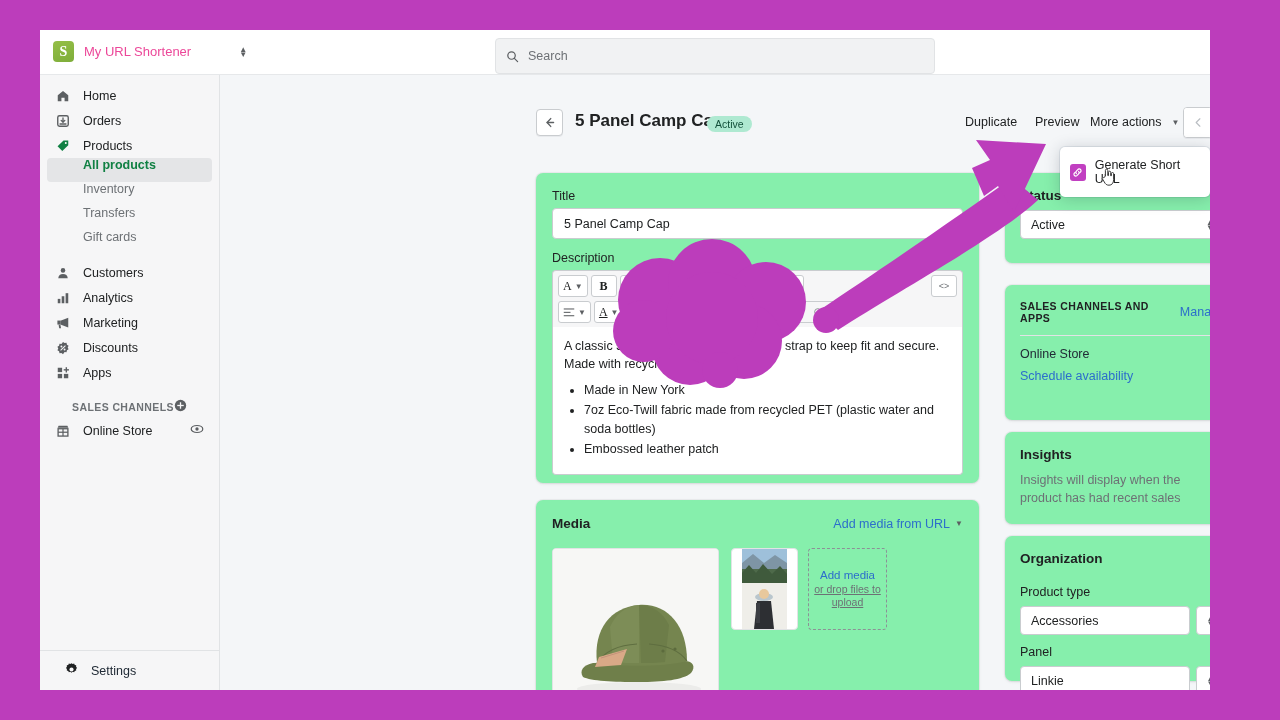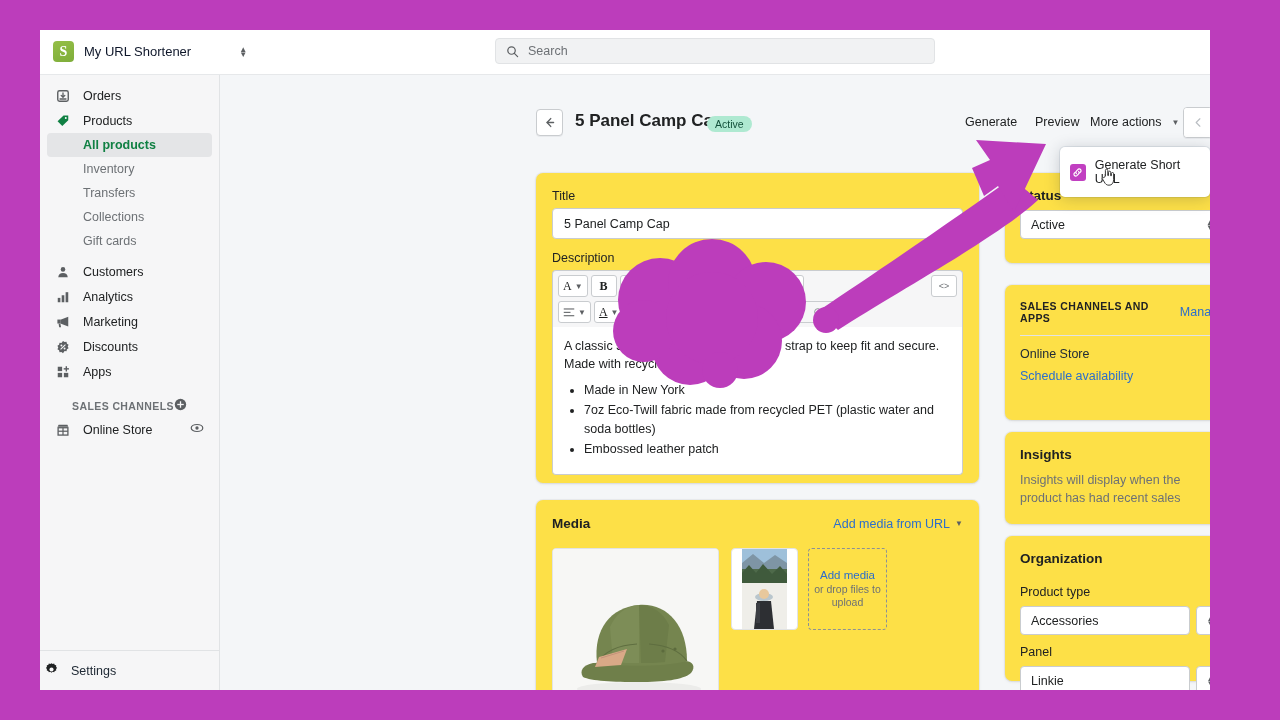--- a/index.html
+++ b/index.html
@@ -28,63 +28,63 @@
     display:flex; align-items:center; gap:10px;
     padding:4px 8px; border-radius:3px; cursor:pointer;
   }
   #shop-logo {
     width:21px; height:21px; border-radius:4px;
     background:linear-gradient(160deg,#95bf47 0%,#7ead3a 100%);
     display:flex; align-items:center; justify-content:center;
     color:#fff; font-weight:bold; font-size:14px;
     font-family:"Liberation Serif", serif;
   }
-  #shop-name { font-size:13px; color:#0f172a; }
+  #shop-name { font-size:13px; color:#ec4899; }
   .stepper-glyph {
     display:inline-flex; flex-direction:column; align-items:center;
     line-height:5px; font-size:8px; color:#5c5f62;
   }
   #search-wrap {
     position:absolute; left:455px; top:8px; width:440px; height:30px;
   }
   #search-box {
-    width:100%; height:26px; background:#f1f2f3;
+    width:100%; height:36px; background:#f1f2f3;
     border:1px solid #e1e3e5; border-radius:4px;
     display:flex; align-items:center; gap:9px; padding:0 10px;
     cursor:text;
   }
   #search-placeholder { color:#6d7175; font-size:12.5px; }
   
   #sidebar {
     position:absolute; left:0; top:45px; width:180px; height:615px;
     background:#f6f6f7; border-right:1px solid #e1e3e5;
   }
   .nav-item {
     display:flex; align-items:center; gap:12px;
     height:25px; margin:0 7px; padding:0 8px;
     border-radius:4px; cursor:pointer; color:#202223;
     font-size:12.5px;
   }
   .nav-item .nav-ico { width:16px; display:flex; justify-content:center; color:#5c5f62; }
   .sub-item {
     height:24px; margin:0 7px; padding:0 16px 0 36px;
-    display:flex; align-items:center; border-radius:4px;
+    display:flex; align-items:flex-start; border-radius:4px;
     font-size:12.5px; color:#6d7175; cursor:pointer;
   }
   .sub-item.current { background:#e4e5e7; color:#108043; font-weight:bold; }
   #sales-channels-head {
     display:flex; align-items:center; justify-content:center;
     margin:14px 15px 4px 15px;
     font-size:10.5px; font-weight:bold; letter-spacing:.4px;
     color:#6d7175; text-transform:uppercase;
   }
   #settings-row {
     position:absolute; bottom:0; left:0; width:179px; height:40px;
     border-top:1px solid #e1e3e5;
-    display:flex; align-items:center; gap:12px; padding-left:4px;
+    display:flex; align-items:center; gap:12px; padding-left:24px;
     cursor:pointer; font-size:12.5px;
   }
   
   #main { position:absolute; left:180px; top:45px; width:990px; height:615px; background:#f4f6f8; }
   #page-head {
     position:absolute; left:0; top:0; width:990px; height:55px;
   }
   #back-btn {
     position:absolute; left:316px; top:34px; width:27px; height:27px;
     background:#fff; border:1px solid #c9cccf; border-radius:4px;
@@ -130,21 +130,21 @@
     padding:6px 10px; font-size:12.5px; color:#202223; cursor:pointer;
   }
   #link-icon-box {
     width:17px; height:17px; border-radius:3px; background:#c13fc1;
     display:flex; align-items:center; justify-content:center;
     color:#fff; font-size:10px;
   }
   #menu-cursor { position:absolute; left:40px; top:20px; width:16px; height:20px; }
   
   .card {
-    background:#fde047; border-radius:7px;
+    background:#86efac; border-radius:7px;
     box-shadow:0 0 0 1px rgba(63,63,68,.05), 0 1px 3px rgba(63,63,68,.12);
   }
   #card-details { position:absolute; left:316px; top:98px; width:443px; height:310px; padding:16px; }
   .field-label { font-size:12.5px; color:#202223; margin-bottom:5px; }
   .text-input {
     width:100%; height:31px; border:1px solid #c9cccf; border-radius:4px;
     display:flex; align-items:center; padding:0 11px;
     font-size:12.5px; color:#202223; background:#fff; cursor:text;
   }
   #editor-toolbar {
@@ -180,21 +180,21 @@
     border:1px solid #e1e3e5; border-radius:4px; background:#fff; overflow:hidden;
     display:flex; align-items:center; justify-content:center;
   }
   #media-drop {
     position:absolute; left:272px; top:48px; width:79px; height:82px;
     border:1px dashed #8c9196; border-radius:4px;
     display:flex; flex-direction:column; align-items:center; justify-content:center;
     text-align:center; cursor:pointer;
   }
   #media-drop .primary { color:#2c6ecb; font-size:11.5px; }
-  #media-drop .secondary { color:#6d7175; font-size:10.5px; line-height:1.25; margin-top:2px; }
+  #media-drop .secondary { color:#6d7175; font-size:10.5px; line-height:1.25; margin-top:2px;text-decoration:underline; }
   
   #card-status { position:absolute; left:785px; top:98px; width:235px; height:90px; padding:15px; }
   .select-row { display:flex; gap:6px; margin-top:7px; }
   .select-box {
     flex:1; height:29px; border:1px solid #c9cccf; border-radius:4px;
     display:flex; align-items:center; justify-content:space-between;
     padding:0 10px; font-size:12.5px; color:#202223; background:#fff; cursor:pointer;
   }
   .select-btn {
     width:29px; height:29px; border:1px solid #c9cccf; border-radius:4px;
@@ -246,20 +246,28 @@
           <line x1="10.3" y1="10.3" x2="14.3" y2="14.3" stroke="#5c5f62" stroke-width="1.5" stroke-linecap="round"></line>
         </svg>
         <span id="search-placeholder">Search</span>
       </div>
     </div>
   </div>
 
   <div id="sidebar">
     <div style="height:8px;"></div>
 
+    <div class="nav-item">
+      <span class="nav-ico">
+        <svg width="14" height="14" viewBox="0 0 16 16">
+            <path d="M2 7.2L8 2.3l6 4.9V14H9.8v-4H6.2v4H2z" fill="#5c5f62"></path>
+          </svg>
+      </span>
+      <span>Home</span>
+    </div>
 
     <div class="nav-item">
       <span class="nav-ico">
         <svg width="14" height="14" viewBox="0 0 16 16">
             <rect x="2" y="2" width="12" height="12" rx="2" fill="none" stroke="#5c5f62" stroke-width="1.6"></rect>
             <path d="M8 4.6v4.6M5.9 7.3L8 9.4l2.1-2.1" stroke="#5c5f62" stroke-width="1.5" fill="none" stroke-linecap="round" stroke-linejoin="round"></path>
             <line x1="4.6" y1="11.4" x2="11.4" y2="11.4" stroke="#5c5f62" stroke-width="1.5" stroke-linecap="round"></line>
           </svg>
       </span>
       <span>Orders</span>
@@ -276,23 +284,20 @@
     </div>
 
     <div class="sub-item current">
       <span>All products</span>
     </div>
     <div class="sub-item">
       <span>Inventory</span>
     </div>
     <div class="sub-item">
       <span>Transfers</span>
-    </div>
-    <div class="sub-item">
-      <span>Collections</span>
     </div>
     <div class="sub-item">
       <span>Gift cards</span>
     </div>
 
     <div style="height:6px;"></div>
 
     <div class="nav-item">
       <span class="nav-ico">
         <svg width="14" height="14" viewBox="0 0 16 16">
@@ -393,21 +398,21 @@
     <div id="page-head">
       <div id="back-btn">
         <svg width="13" height="13" viewBox="0 0 16 16">
           <path d="M9.5 3.2L5 8l4.5 4.8" fill="none" stroke="#5c5f62" stroke-width="1.7" stroke-linecap="round" stroke-linejoin="round"></path>
           <line x1="5.2" y1="8" x2="13" y2="8" stroke="#5c5f62" stroke-width="1.7" stroke-linecap="round"></line>
         </svg>
       </div>
       <div id="page-title">5 Panel Camp Cap</div>
       <div id="status-badge">Active</div>
 
-      <div class="head-action" id="duplicate-action">Generate</div>
+      <div class="head-action" id="duplicate-action">Duplicate</div>
       <div class="head-action" id="preview-action">Preview</div>
       <div class="head-action" id="more-actions">
         <span>More actions</span>
         <span class="caret-down">▼</span>
       </div>
 
       <div id="pager">
         <div class="pager-btn disabled">
           <svg width="11" height="11" viewBox="0 0 16 16">
               <path d="M10 2.6L4.6 8 10 13.4" fill="none" stroke="#babec3" stroke-width="1.7" stroke-linecap="round" stroke-linejoin="round"></path>

